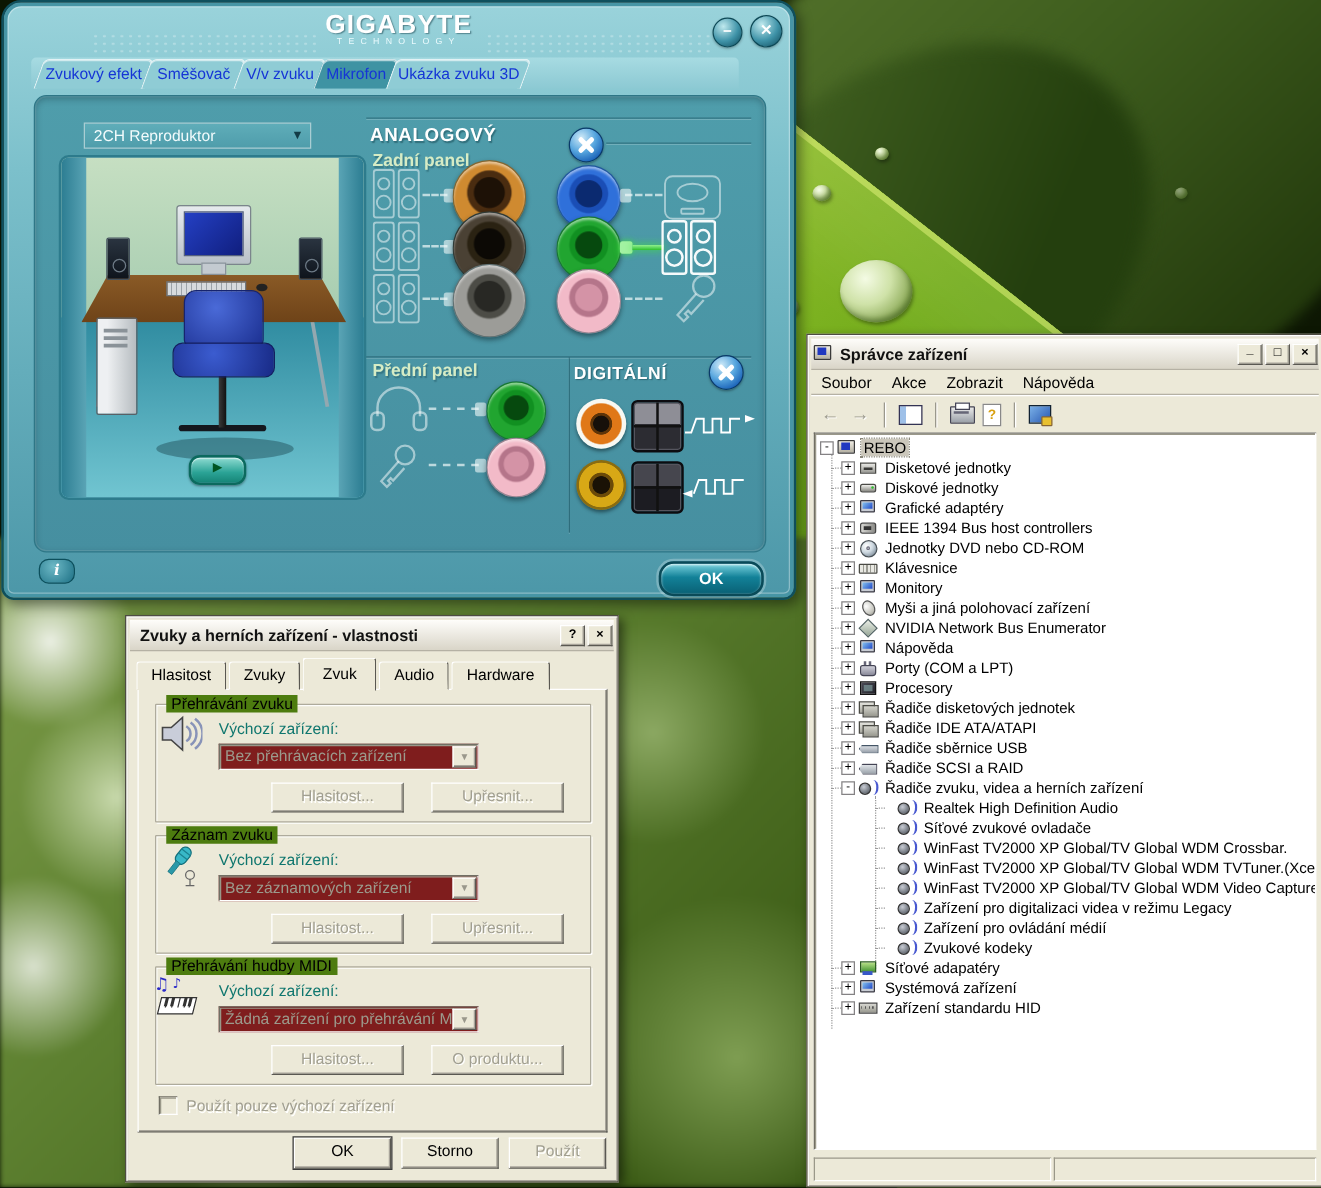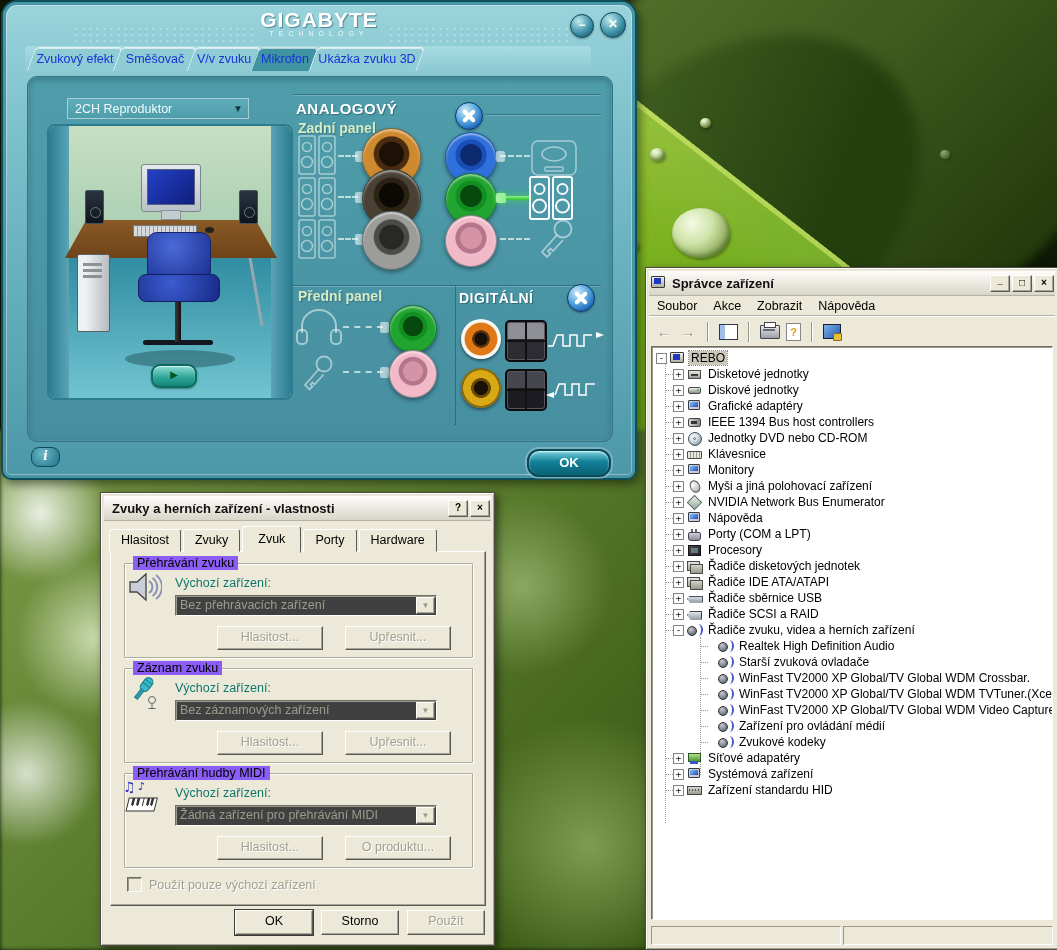--- a/index.html
+++ b/index.html
@@ -191,23 +191,23 @@
   
   .xtabs{position:absolute;left:8px;top:33px;height:26px;display:flex;align-items:flex-end;}
   .xtab{height:21px;padding:0 11px;background:#ece9d8;border:1px solid;border-color:#fff #5a5852 #ece9d8 #fff;
     border-radius:3px 3px 0 0;font-size:12.5px;line-height:20px;color:#000;margin-right:2px;position:relative;z-index:1;}
   .xtab.active{height:25px;line-height:24px;padding:0 15px;z-index:3;border-bottom:1px solid #ece9d8;margin-bottom:-1px;}
   .page{position:absolute;left:9px;top:58px;width:374px;height:353px;background:#ece9d8;border:1px solid;border-color:#fff #5a5852 #5a5852 #fff;
     box-shadow:inset -1px -1px 0 #a8a49a;}
   .grp{position:absolute;left:13px;width:347px;height:93px;border:1px solid #aeab9c;border-radius:1px;
     box-shadow:inset 1px 1px 0 rgba(255,255,255,.9), 1px 1px 0 #fff;}
   .grp:nth-of-type(1){top:11px;} .grp:nth-of-type(2){top:116px;} .grp:nth-of-type(3){top:221px;}
-  .grp .legend{position:absolute;top:-8px;left:8px;background:#8b5cf6;padding:0 4px;font-size:12.5px;color:#000;}
+  .grp .legend{position:absolute;top:-8px;left:8px;background:#4d7c0f;padding:0 4px;font-size:12.5px;color:#000;}
   .grp .glabel{position:absolute;left:50px;top:12px;font-size:12.5px;color:#0f766e;}
-  .selwrap{position:absolute;left:50px;top:31px;width:262px;height:21px;background:#404040;border:1px solid;border-color:#716f64 #fff #fff #716f64;
+  .selwrap{position:absolute;left:50px;top:31px;width:208px;height:21px;background:#7f1d1d;border:1px solid;border-color:#716f64 #fff #fff #716f64;
     box-shadow:inset 1px 1px 0 #9a9889;box-sizing:border-box;}
   .selwrap .sval{position:absolute;left:4px;top:2px;right:20px;font-size:12.5px;color:#9c9a8c;white-space:nowrap;overflow:hidden;}
   .selwrap .sbtn{position:absolute;right:1px;top:1px;width:17px;bottom:1px;background:#ece9d8;border:1px solid;border-color:#fff #5a5852 #5a5852 #fff;
     box-shadow:inset -1px -1px 0 #a8a49a;font-size:8px;color:#9a988c;text-align:center;line-height:16px;}
   .gbtns{position:absolute;left:0;right:0;top:62px;display:flex;}
   .gbtn{width:104px;height:22px;line-height:20px;margin-left:92px;}
   .gbtn + .gbtn{margin-left:22px;}
   .gicon{position:absolute;left:8px;top:13px;width:36px;height:36px;}
   .chkrow{position:absolute;left:16px;top:325px;display:flex;align-items:center;}
   .chkbox{width:13px;height:13px;background:#ece9d8;border:1px solid;border-color:#716f64 #fff #fff #716f64;box-shadow:inset 1px 1px 0 #9a9889;}
@@ -602,21 +602,21 @@
 
           <div class="trow lvl2">
             <span class="expbox exphide"></span>
             <span class="ti ti-sound"></span>
             <span class="tlabel">Realtek High Definition Audio</span>
           </div>
 
           <div class="trow lvl2">
             <span class="expbox exphide"></span>
             <span class="ti ti-sound"></span>
-            <span class="tlabel">Starší zvuková ovladače</span>
+            <span class="tlabel">Síťové zvukové ovladače</span>
           </div>
 
 
           <div class="trow lvl2">
             <span class="expbox exphide"></span>
             <span class="ti ti-sound"></span>
             <span class="tlabel">WinFast TV2000 XP Global/TV Global WDM Crossbar.</span>
           </div>
 
           <div class="trow lvl2">
@@ -624,20 +624,25 @@
             <span class="ti ti-sound"></span>
             <span class="tlabel">WinFast TV2000 XP Global/TV Global WDM TVTuner.(Xceive XC2028)</span>
           </div>
 
           <div class="trow lvl2">
             <span class="expbox exphide"></span>
             <span class="ti ti-sound"></span>
             <span class="tlabel">WinFast TV2000 XP Global/TV Global WDM Video Capture.</span>
           </div>
 
+          <div class="trow lvl2">
+            <span class="expbox exphide"></span>
+            <span class="ti ti-sound"></span>
+            <span class="tlabel">Zařízení pro digitalizaci videa v režimu Legacy</span>
+          </div>
 
           <div class="trow lvl2">
             <span class="expbox exphide"></span>
             <span class="ti ti-sound"></span>
             <span class="tlabel">Zařízení pro ovládání médií</span>
           </div>
 
           <div class="trow lvl2">
             <span class="expbox exphide"></span>
             <span class="ti ti-sound"></span>
@@ -675,21 +680,21 @@
       <span class="ttl" style="margin-left:8px;">Zvuky a herních zařízení - vlastnosti</span>
       <span class="wbtns">
         <span class="wbtn">?</span>
         <span class="wbtn">×</span>
       </span>
     </div>
     <div class="xtabs">
       <div class="xtab">Hlasitost</div>
         <div class="xtab">Zvuky</div>
         <div class="xtab active">Zvuk</div>
-        <div class="xtab">Porty</div>
+        <div class="xtab">Audio</div>
         <div class="xtab">Hardware</div>
     </div>
     <div class="page">
       <div>
 
           <div class="grp">
             <span class="legend">Přehrávání zvuku</span>
             <span class="gicon gi-speaker"></span>
             <span class="glabel">Výchozí zařízení:</span>
             <div class="selwrap">

